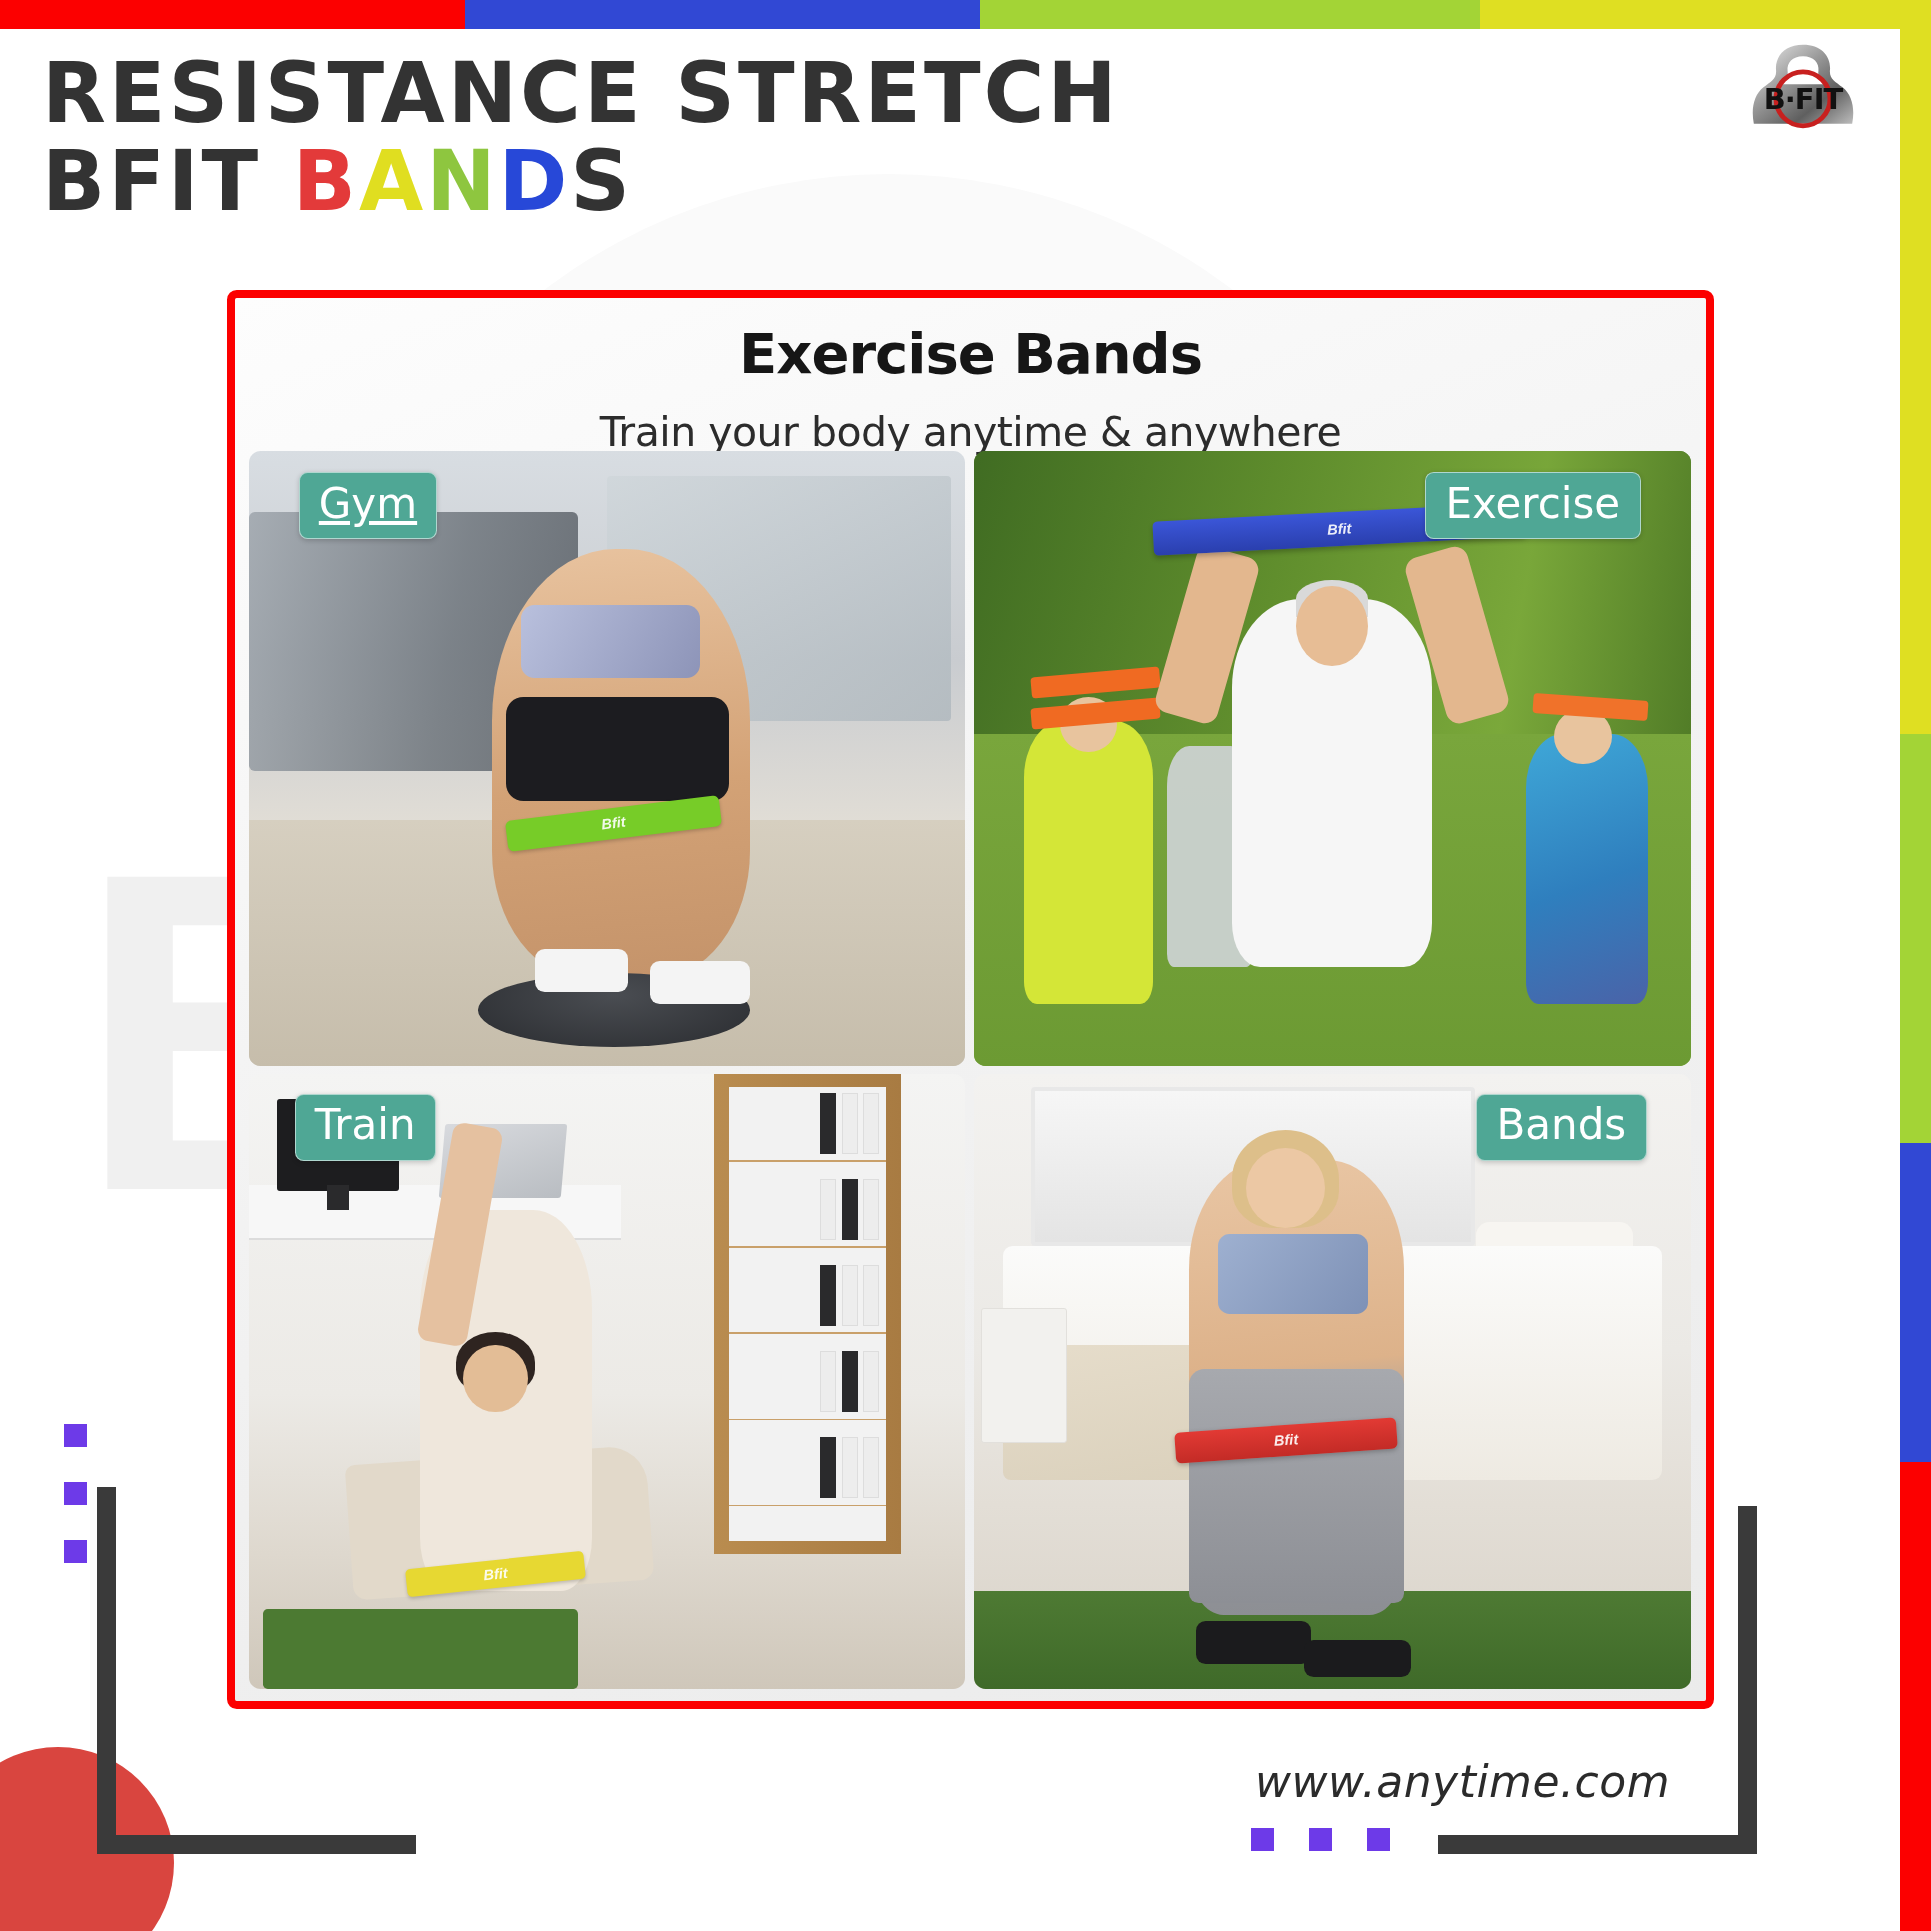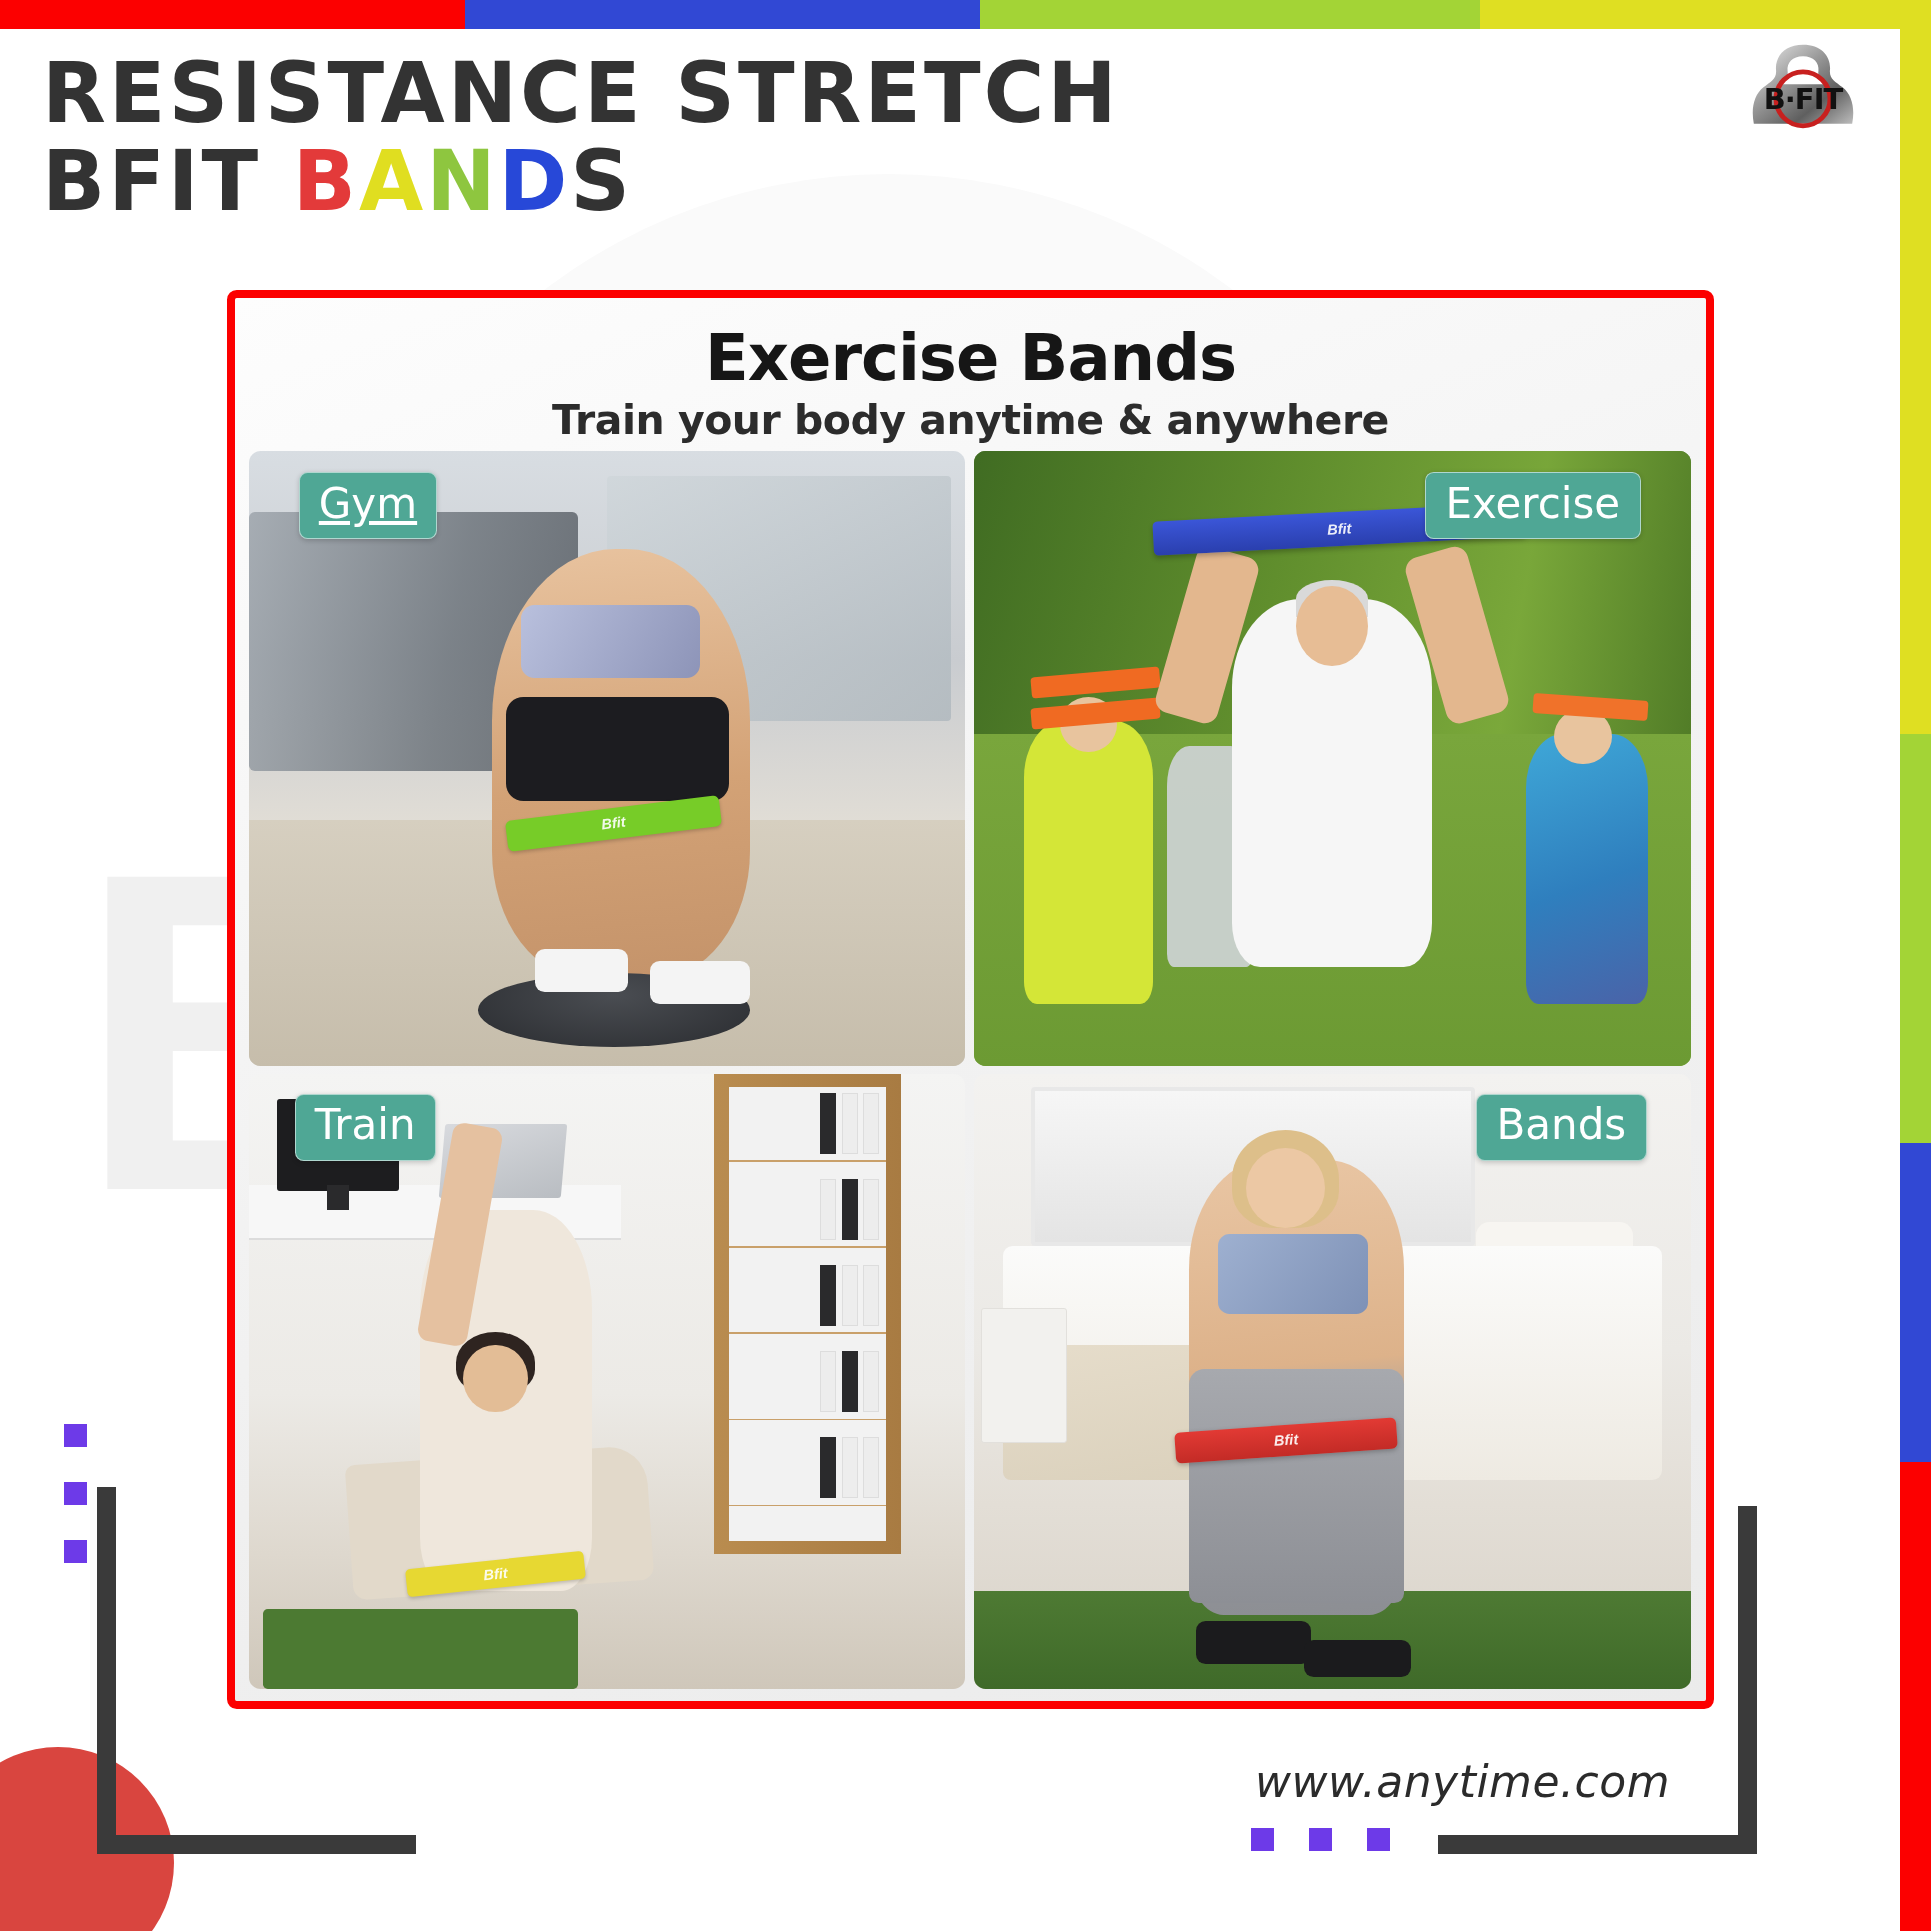--- a/index.html
+++ b/index.html
@@ -60,25 +60,25 @@
   
   .panel{
     position:absolute; left:227px; top:290px; width:1487px; height:1419px;
     border:8.7px solid #fc0000; border-radius:9.7px;
     background:linear-gradient(160deg,#fdfdfd 0%,#f2f2f2 48%,#ebebeb 100%);
     z-index:3; overflow:hidden;
   }
   .panel-title{
     text-align:center; margin-top:23px;
     font-family:"DejaVu Sans", sans-serif;
-    font-weight:bold; font-size:64px; color:#161616; letter-spacing:-1px;
+    font-weight:bold; font-size:56px; color:#161616; letter-spacing:-1px;
   }
   .panel-sub{
-    text-align:center; margin-top:1px;
-    font-size:41px; color:#2c2c2c; font-weight:700; letter-spacing:-0.5px;
+    text-align:center; margin-top:22px;
+    font-size:41px; color:#2c2c2c; font-weight:400; letter-spacing:-0.5px;
     font-family:"DejaVu Sans", sans-serif;
   }
 
   
   .grid{
     position:absolute; left:13.5px; top:153px;
     width:1442px; height:1238px;
     display:grid; grid-template-columns:1fr 1fr; grid-template-rows:1fr 1fr;
     gap:8.7px;
   }

